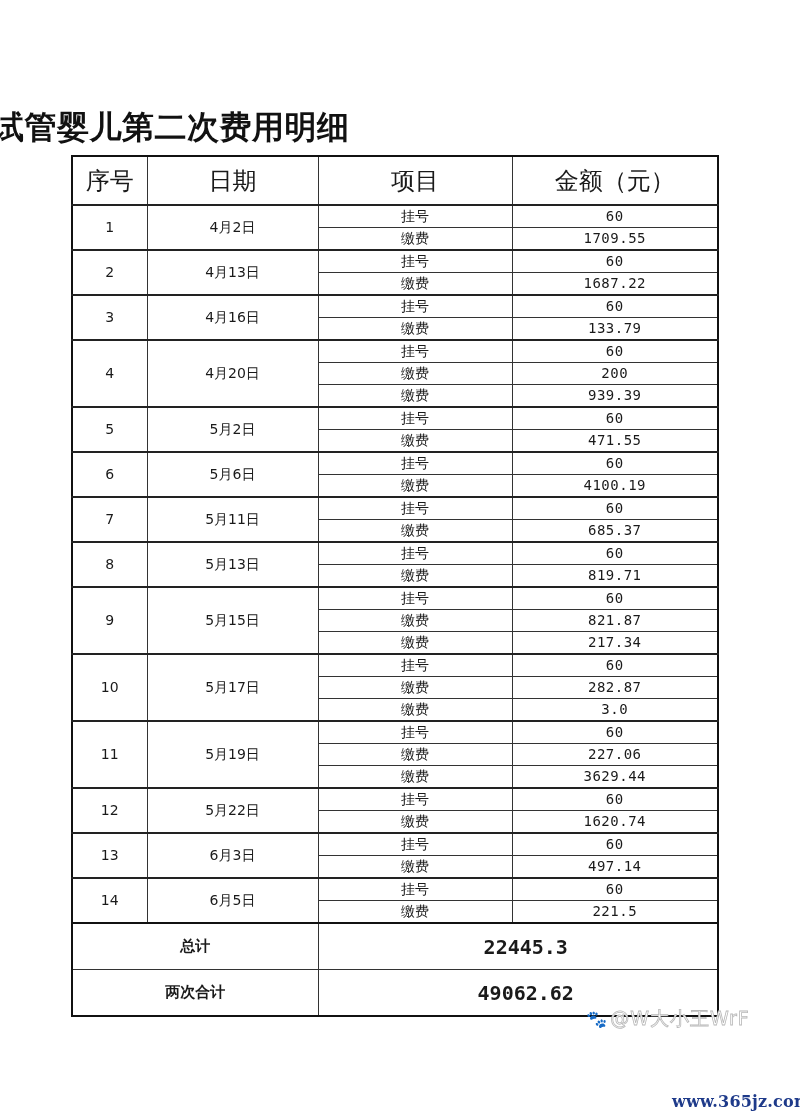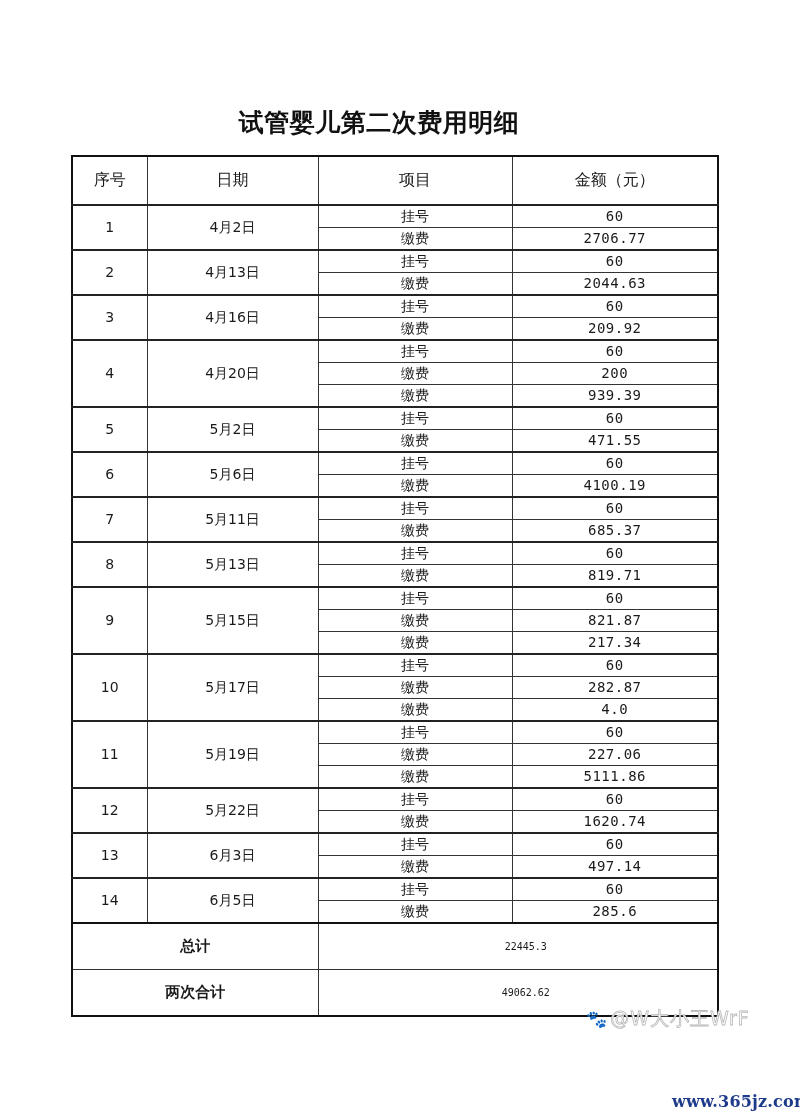--- a/index.html
+++ b/index.html
@@ -1,32 +1,32 @@
 <!DOCTYPE html>
 <html><head>
 <meta charset="utf-8">
 <style>
   html, body { margin: 0; padding: 0; background: #ffffff; }
   body { width: 800px; height: 1116px; position: relative; overflow: hidden;
          font-family: "DejaVu Sans", "Liberation Sans", sans-serif; color: #1a1a1a; }
-  .title { position: absolute; left: 0; width: 766px; top: 106px; text-align: center;
-           font-size: 25px; font-weight: bold; letter-spacing: 0.5px; color: #111; }
+  .title { position: absolute; left: 0; width: 766px; top: 106px; 
+           font-size: 32px; font-weight: bold; letter-spacing: 0.5px; color: #111; }
   .title span { margin-left: -8px; }
   table.sheet { position: absolute; left: 71px; top: 155px; width: 646px;
                 border-collapse: collapse; table-layout: fixed; border: 2.5px solid #111; }
   table.sheet td, table.sheet th { border: 1.3px solid #333; text-align: center; padding: 0;
                 overflow: hidden; white-space: nowrap; }
   col.c1 { width: 75px; } col.c2 { width: 171px; } col.c3 { width: 194px; } col.c4 { width: 206px; }
-  thead th { height: 47px; font-size: 16px; font-weight: normal; border-bottom: 2px solid #333; }
+  thead th { height: 47px; font-size: 24px; font-weight: normal; border-bottom: 2px solid #333; }
   tbody td { height: 21px; font-size: 14px; line-height: 21px; }
   tbody td.num { font-family: "DejaVu Sans Mono", "Liberation Mono", monospace; font-size: 14px; letter-spacing: 0.5px; margin-top: 23px; }
   tbody td.seq, tbody td.date { font-size: 14px; }
   tbody tr.group-start td { border-top: 2px solid #222; }
   tfoot td { font-size: 15px; font-weight: bold; height: 45px; }
-  tfoot td.val { font-family: "DejaVu Sans Mono", "Liberation Mono", monospace; font-weight: normal; font-size: 10px; padding-left: 16px; }
+  tfoot td.val { font-family: "DejaVu Sans Mono", "Liberation Mono", monospace; font-weight: bold; font-size: 20px; padding-left: 16px; }
   tfoot tr:first-child td { border-top: 2.5px solid #111; margin-top: 40px; }
   .watermark { position: absolute; left: 586px; top: 1006px; font-size: 19px; color: #ffffff;
                -webkit-text-stroke: 0.8px #b8b8b8; letter-spacing: 1px; }
   .watermark .paw { color: #c8c8c8; -webkit-text-stroke: 0; font-size: 17px; margin-right: 2px; }
   .site { position: absolute; left: 672px; top: 1092px; font-family: "DejaVu Serif", "Liberation Serif", serif;
           font-size: 16px; font-weight: bold; color: #1e3a8a; letter-spacing: 0.2px; }
 </style>
 </head>
 <body>
 
@@ -49,41 +49,41 @@
   </thead>
   <tbody id="tbody">
       <tr class="group-start">
         <td class="seq" rowspan="2">1</td>
         <td class="date" rowspan="2">4月2日</td>
         <td>挂号</td>
         <td class="num">60</td>
       </tr>
       <tr>
         <td>缴费</td>
-        <td class="num">2706.77</td>
+        <td class="num">1709.55</td>
       </tr>
       <tr class="group-start">
         <td class="seq" rowspan="2">2</td>
         <td class="date" rowspan="2">4月13日</td>
         <td>挂号</td>
         <td class="num">60</td>
       </tr>
       <tr>
         <td>缴费</td>
-        <td class="num">2044.63</td>
+        <td class="num">1687.22</td>
       </tr>
       <tr class="group-start">
         <td class="seq" rowspan="2">3</td>
         <td class="date" rowspan="2">4月16日</td>
         <td>挂号</td>
         <td class="num">60</td>
       </tr>
       <tr>
         <td>缴费</td>
-        <td class="num">209.92</td>
+        <td class="num">133.79</td>
       </tr>
       <tr class="group-start">
         <td class="seq" rowspan="3">4</td>
         <td class="date" rowspan="3">4月20日</td>
         <td>挂号</td>
         <td class="num">60</td>
       </tr>
       <tr>
         <td>缴费</td>
         <td class="num">200</td>
@@ -151,35 +151,35 @@
         <td class="date" rowspan="3">5月17日</td>
         <td>挂号</td>
         <td class="num">60</td>
       </tr>
       <tr>
         <td>缴费</td>
         <td class="num">282.87</td>
       </tr>
       <tr>
         <td>缴费</td>
-        <td class="num">4.0</td>
+        <td class="num">3.0</td>
       </tr>
       <tr class="group-start">
         <td class="seq" rowspan="3">11</td>
         <td class="date" rowspan="3">5月19日</td>
         <td>挂号</td>
         <td class="num">60</td>
       </tr>
       <tr>
         <td>缴费</td>
         <td class="num">227.06</td>
       </tr>
       <tr>
         <td>缴费</td>
-        <td class="num">5111.86</td>
+        <td class="num">3629.44</td>
       </tr>
       <tr class="group-start">
         <td class="seq" rowspan="2">12</td>
         <td class="date" rowspan="2">5月22日</td>
         <td>挂号</td>
         <td class="num">60</td>
       </tr>
       <tr>
         <td>缴费</td>
         <td class="num">1620.74</td>
@@ -195,21 +195,21 @@
         <td class="num">497.14</td>
       </tr>
       <tr class="group-start">
         <td class="seq" rowspan="2">14</td>
         <td class="date" rowspan="2">6月5日</td>
         <td>挂号</td>
         <td class="num">60</td>
       </tr>
       <tr>
         <td>缴费</td>
-        <td class="num">285.6</td>
+        <td class="num">221.5</td>
       </tr>
     </tbody>
   <tfoot>
     <tr>
       <td colspan="2">总计</td>
       <td colspan="2" class="val">22445.3</td>
     </tr>
     <tr>
       <td colspan="2">两次合计</td>
       <td colspan="2" class="val">49062.62</td>

